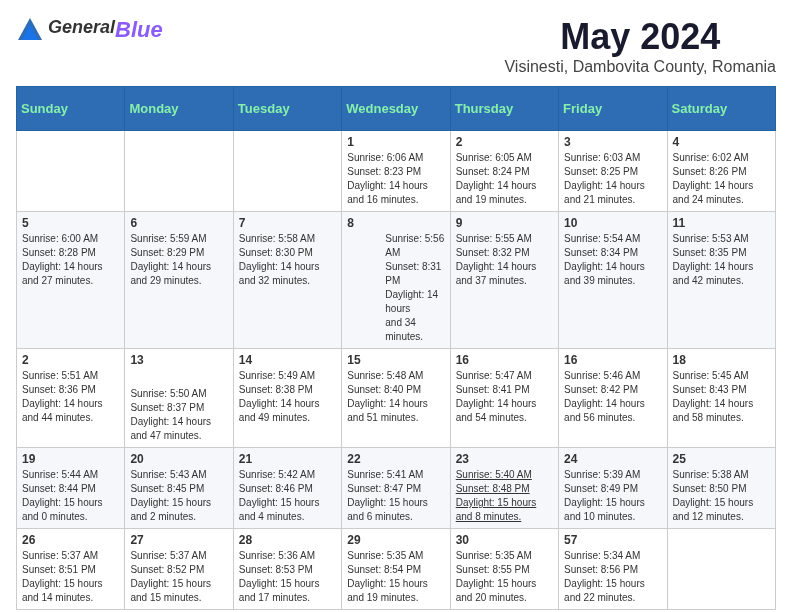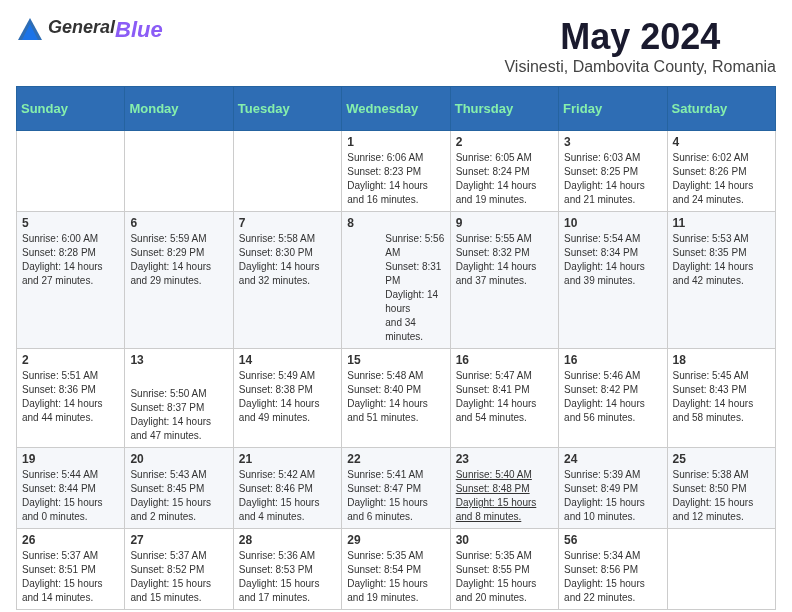--- a/index.html
+++ b/index.html
@@ -344,21 +344,21 @@
 and 19 minutes.</div>
         </td>
         <td>
           <span class="day-number">30</span>
           <div class="day-info" style="white-space: pre-line;">Sunrise: 5:35 AM
 Sunset: 8:55 PM
 Daylight: 15 hours
 and 20 minutes.</div>
         </td>
         <td>
-          <span class="day-number">56</span>
+          <span class="day-number">57</span>
           <div class="day-info" style="white-space: pre-line;">Sunrise: 5:34 AM
 Sunset: 8:56 PM
 Daylight: 15 hours
 and 22 minutes.</div>
         </td>
         <td class="empty-cell"></td>
       </tr>
     </tbody>
 </table>
 

